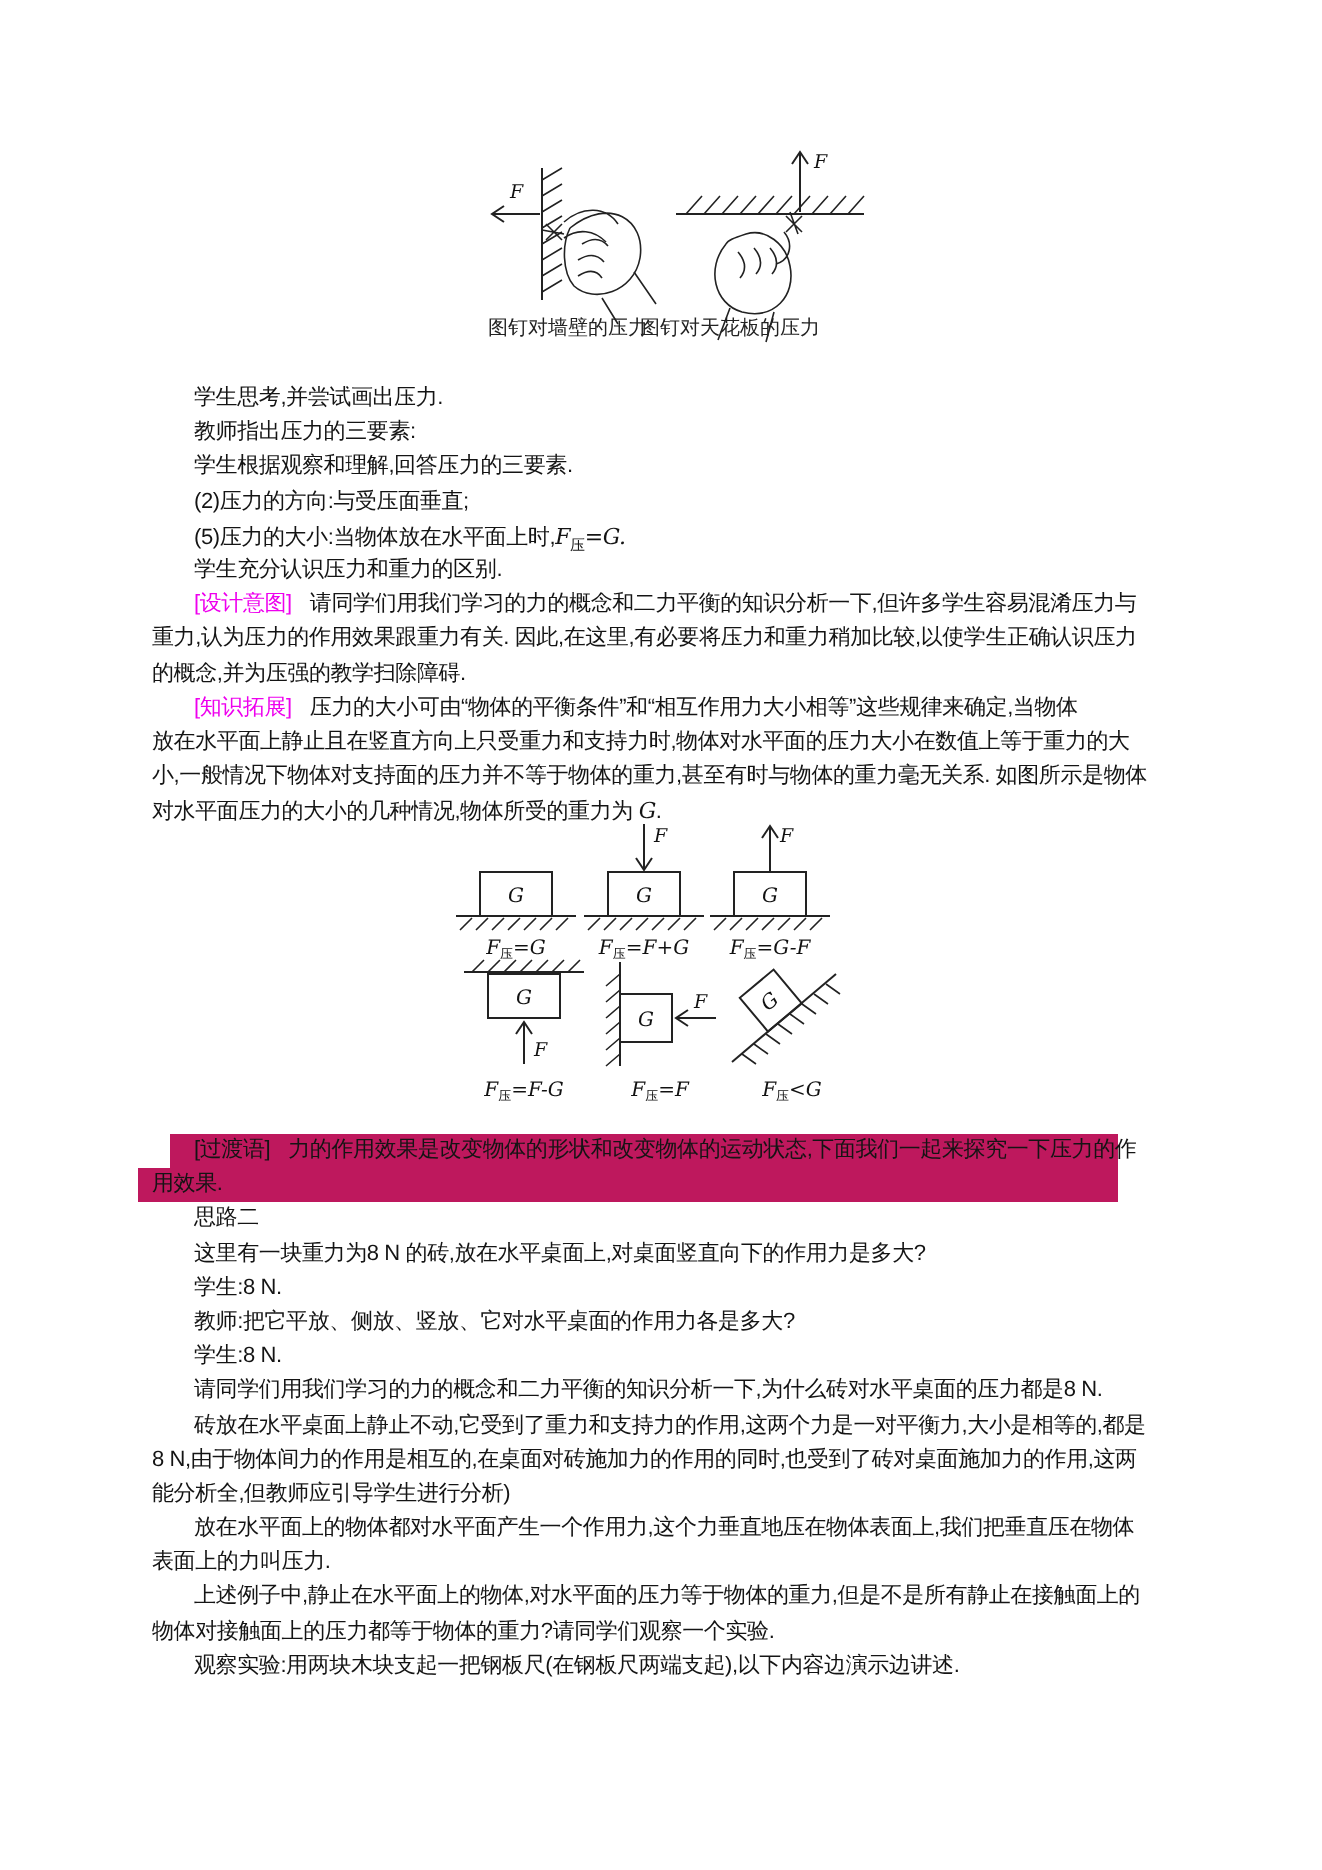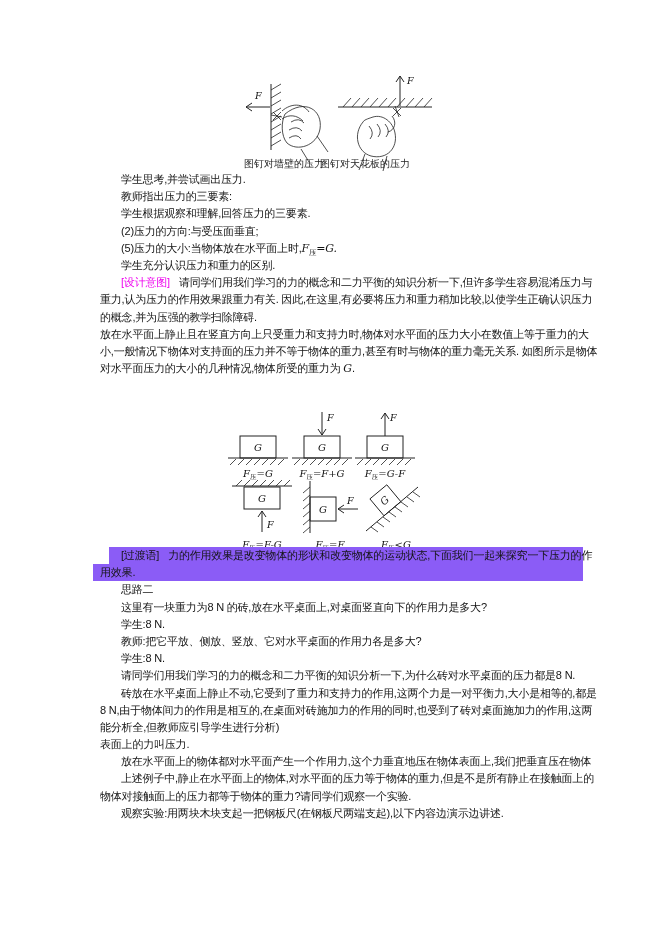--- a/index.html
+++ b/index.html
@@ -1,26 +1,26 @@
 <!DOCTYPE html>
 <html><head>
 <meta charset="utf-8">
 <style>
   html,body{margin:0;padding:0;}
   body{width:661px;height:935px;background:#ffffff;font-family:"Liberation Sans",sans-serif;}
   .page{position:absolute;left:0;top:0;width:661px;height:935px;background:#ffffff;color:#141414;overflow:hidden;}
-  .col{position:absolute;left:100px;width:482px;font-size:11px;line-height:17.2px;letter-spacing:-0.2px;}
+  .col{position:absolute;left:76px;width:482px;font-size:11px;line-height:17.2px;letter-spacing:-0.2px;margin-top:20px;}
   .ln{white-space:nowrap;height:17.2px;}
   .ind{padding-left:21px;}
   .tag{color:#ee00ee;margin-right:9px;}
   .tagblk{color:#141414;margin-right:9px;}
   .sf{font-family:"DejaVu Serif",serif;}
   .it{font-style:italic;}
   sub.sf{font-size:7.5px;}
-  .hl{background:#8b5cf6;position:relative;margin-left:-7px;padding-left:7px;width:483px;}
+  .hl{background:#be185d;position:relative;margin-left:-7px;padding-left:7px;width:483px;}
   .hl::before{content:"";position:absolute;left:0;top:0;width:16px;height:17px;background:#ffffff;}
   .dg{position:absolute;}
   svg{display:block;}
   .stk{stroke:#222;stroke-width:1;fill:none;}
   .thin{stroke:#222;stroke-width:0.8;fill:none;}
   .svgtxt{font:italic 9.5px "DejaVu Serif",serif;fill:#111;}
   .formula{font:italic 10px "DejaVu Serif",serif;fill:#111;}
   .fsub{font-size:6.5px;font-style:normal;}
   .cap{font:10px "Liberation Sans",sans-serif;fill:#222;letter-spacing:0;}
 </style>
@@ -63,20 +63,23 @@
     <div class="ln ind">(2)压力的方向:与受压面垂直;</div>
     <div class="ln ind">
       <span>(5)压力的大小:当物体放在水平面上时,</span><span class="sf it">F</span><sub class="sf">压</sub><span class="sf it">=G.</span>
     </div>
     <div class="ln ind">学生充分认识压力和重力的区别.</div>
     <div class="ln ind">
       <span class="tag">[设计意图]</span><span>请同学们用我们学习的力的概念和二力平衡的知识分析一下,但许多学生容易混淆压力与</span>
     </div>
     <div class="ln">重力,认为压力的作用效果跟重力有关. 因此,在这里,有必要将压力和重力稍加比较,以使学生正确认识压力</div>
     <div class="ln">的概念,并为压强的教学扫除障碍.</div>
+    <div class="ln ind">
+      <span class="tag">[知识拓展]</span><span>压力的大小可由“物体的平衡条件”和“相互作用力大小相等”这些规律来确定,当物体</span>
+    </div>
     <div class="ln">放在水平面上静止且在竖直方向上只受重力和支持力时,物体对水平面的压力大小在数值上等于重力的大</div>
     <div class="ln">小,一般情况下物体对支持面的压力并不等于物体的重力,甚至有时与物体的重力毫无关系. 如图所示是物体</div>
     <div class="ln">
       <span>对水平面压力的大小的几种情况,物体所受的重力为 </span><span class="sf it">G</span><span>.</span>
     </div>
   </div>
 
   <svg class="dg" style="left:226px;top:410px" width="64" height="70" viewBox="0 0 64 70">
     <rect class="stk" x="14" y="26" width="36" height="22"></rect>
     <text class="formula" x="32" y="41" text-anchor="middle">G</text>
@@ -142,20 +145,20 @@
     </div>
     <div class="ln ind">思路二</div>
     <div class="ln ind">这里有一块重力为8 N 的砖,放在水平桌面上,对桌面竖直向下的作用力是多大?</div>
     <div class="ln ind">学生:8 N.</div>
     <div class="ln ind">教师:把它平放、侧放、竖放、它对水平桌面的作用力各是多大?</div>
     <div class="ln ind">学生:8 N.</div>
     <div class="ln ind">请同学们用我们学习的力的概念和二力平衡的知识分析一下,为什么砖对水平桌面的压力都是8 N.</div>
     <div class="ln ind">砖放在水平桌面上静止不动,它受到了重力和支持力的作用,这两个力是一对平衡力,大小是相等的,都是</div>
     <div class="ln">8 N,由于物体间力的作用是相互的,在桌面对砖施加力的作用的同时,也受到了砖对桌面施加力的作用,这两</div>
     <div class="ln">能分析全,但教师应引导学生进行分析)</div>
+    <div class="ln ind">放在水平面上的物体都对水平面产生一个作用力,这个力垂直地压在物体表面上,我们把垂直压在物体</div>
     <div class="ln">表面上的力叫压力.</div>
-    <div class="ln ind">放在水平面上的物体都对水平面产生一个作用力,这个力垂直地压在物体表面上,我们把垂直压在物体</div>
     <div class="ln ind">上述例子中,静止在水平面上的物体,对水平面的压力等于物体的重力,但是不是所有静止在接触面上的</div>
     <div class="ln">物体对接触面上的压力都等于物体的重力?请同学们观察一个实验.</div>
     <div class="ln ind">观察实验:用两块木块支起一把钢板尺(在钢板尺两端支起),以下内容边演示边讲述.</div>
   </div>
 
 </div>
 
 </body></html>

